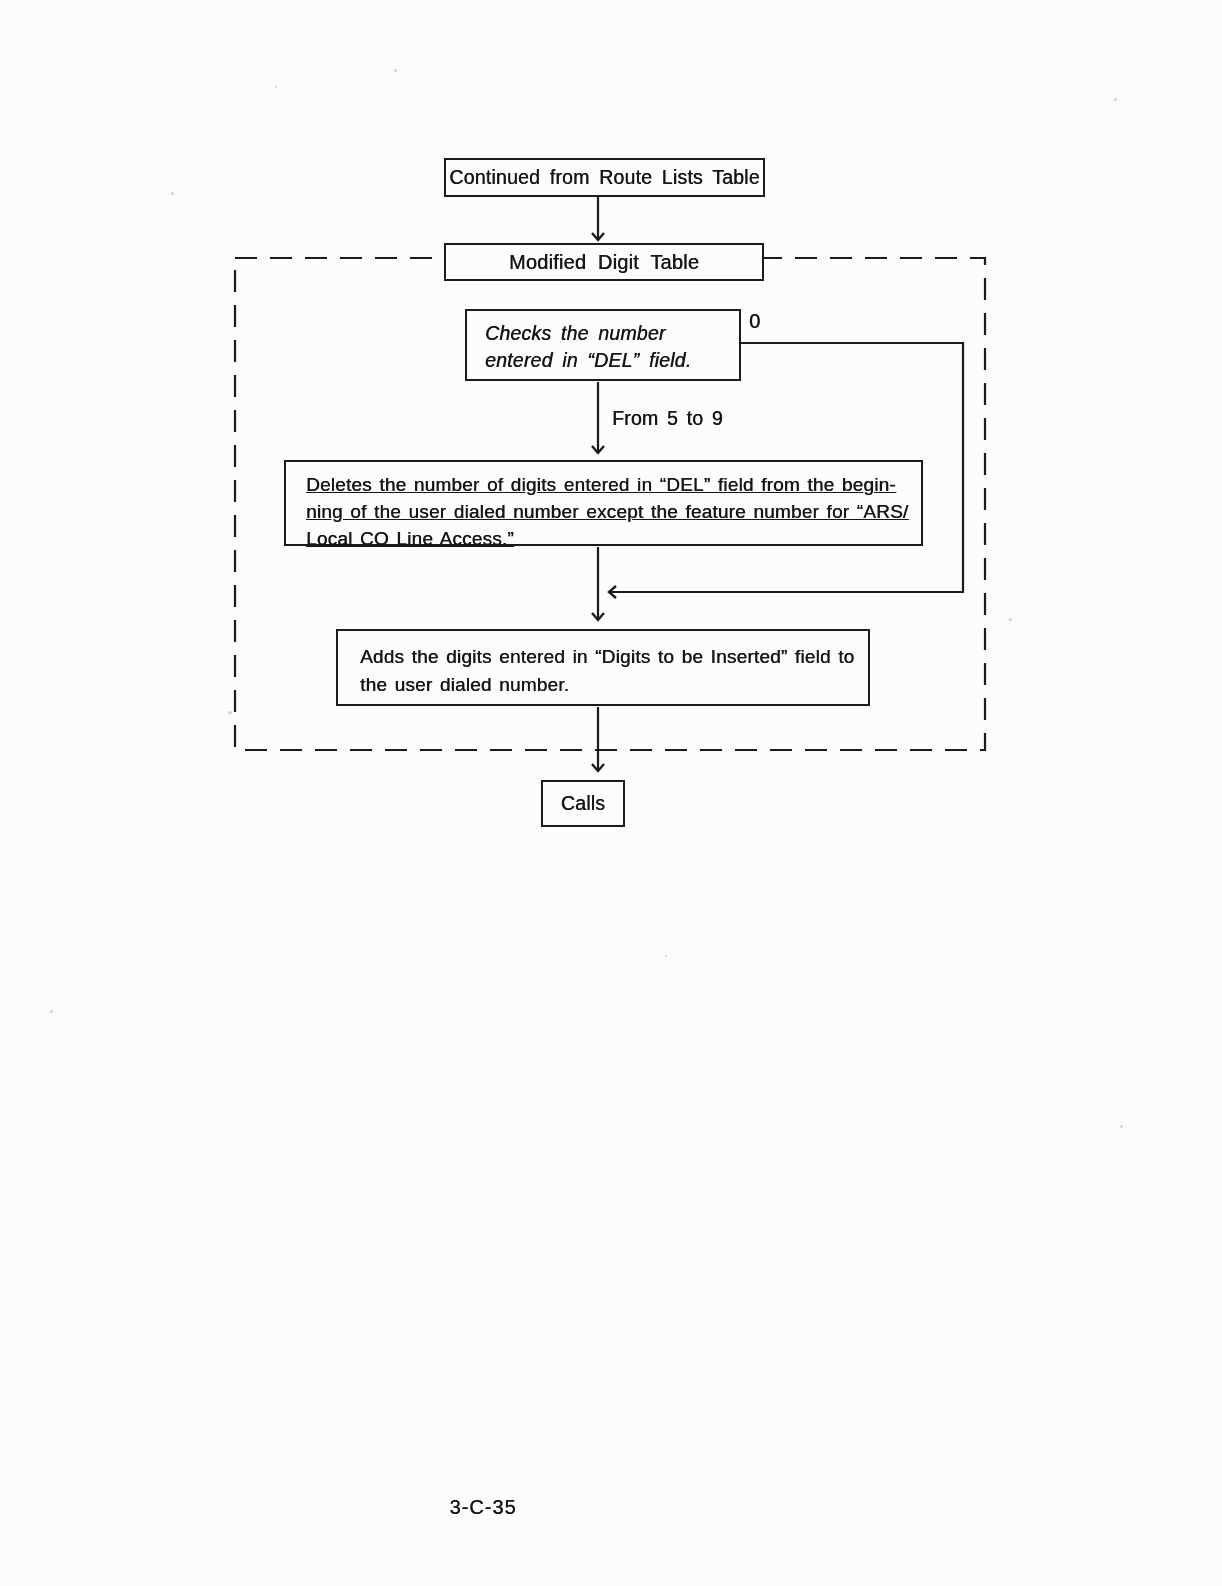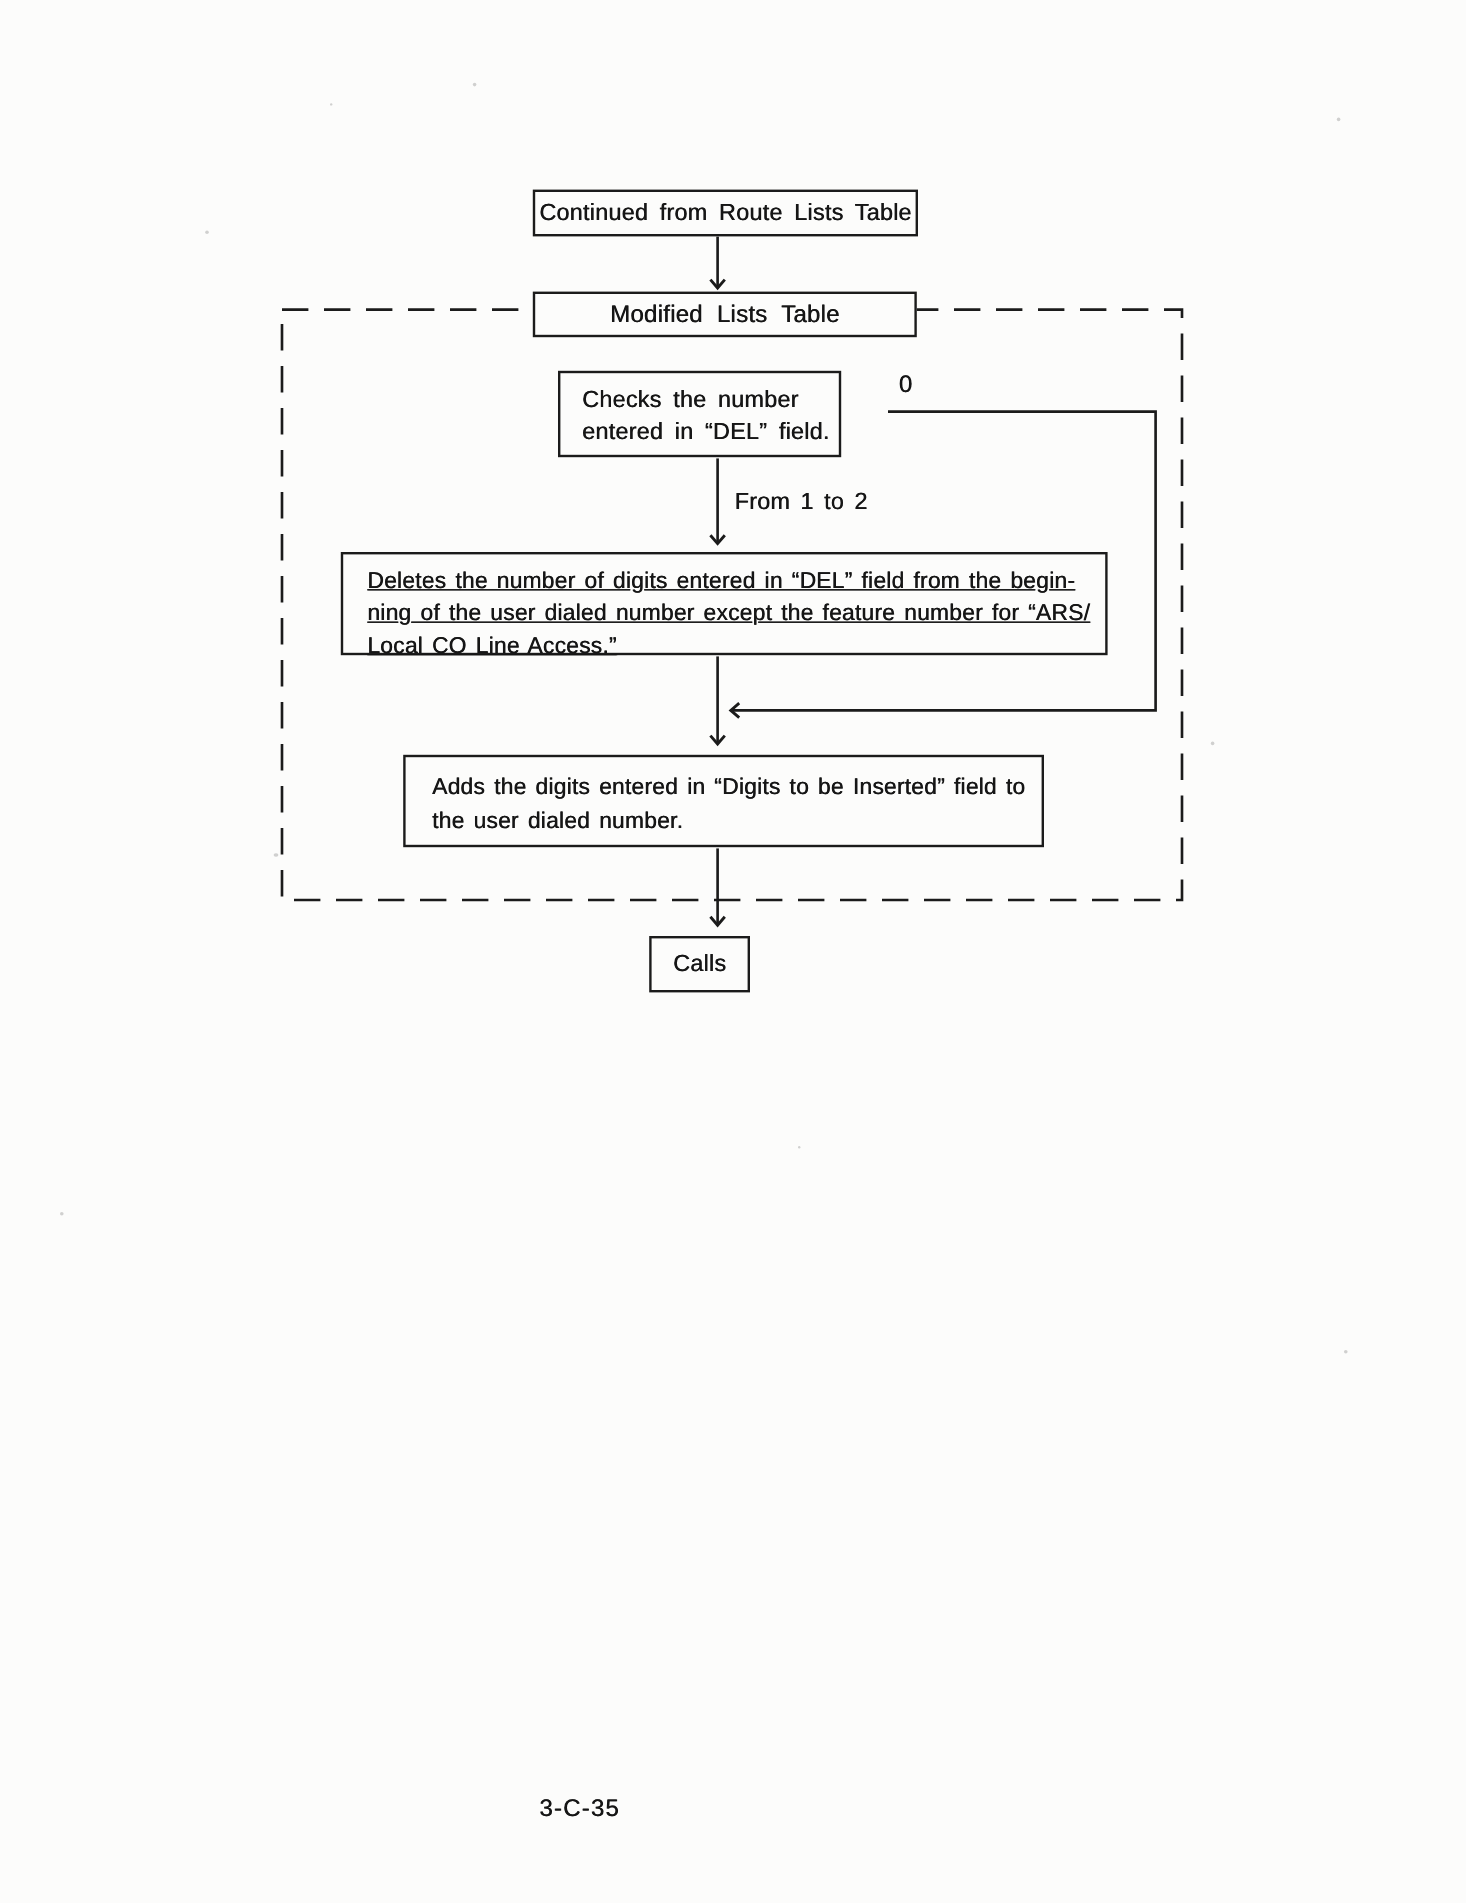--- a/index.html
+++ b/index.html
@@ -54,24 +54,24 @@
     <path class="ln" d="M598,382 V453" marker-end="url(#arr)"></path>
     <path class="ln" d="M598,547 V620" marker-end="url(#arr)"></path>
     <path class="ln" d="M598,707 V771" marker-end="url(#arr)"></path>
   </svg>
 
   <div class="bx center" style="left:444px; top:158px; width:321px; height:39px; font-size:19.5px; word-spacing:4px;">
     <span>Continued from Route Lists Table</span>
   </div>
 
   <div class="bx center" style="left:444px; top:243px; width:320px; height:38px; font-size:20px; word-spacing:6px;">
-    <span>Modified Lists Table</span>
+    <span>Modified Digit Table</span>
   </div>
 
-  <div class="bx" style="left:465px; top:309px; width:236px; height:72px; font-size:19.5px; word-spacing:4px; padding:9px 0 12px 18px; line-height:27px;">
+  <div class="bx" style="left:465px; top:309px; width:276px; height:72px; font-size:19.5px; word-spacing:4px; padding:9px 0 12px 18px; line-height:27px;font-style:italic;">
     <div class="line">Checks the number</div>
     <div class="line">entered in “DEL” field.</div>
   </div>
 
   <div class="bx" style="left:284px; top:460px; width:639px; height:86px; font-size:19px; word-spacing:2px; padding:9px 0 0 20px; line-height:27px;text-decoration:underline;">
     <div class="line">Deletes the number of digits entered in “DEL” field from the begin-</div>
     <div class="line">ning of the user dialed number except the feature number for “ARS/</div>
     <div class="line">Local CO Line Access.”</div>
   </div>
 
@@ -79,21 +79,21 @@
     <div class="line">Adds the digits entered in “Digits to be Inserted” field to</div>
     <div class="line">the user dialed number.</div>
   </div>
 
   <div class="bx center" style="left:541px; top:780px; width:84px; height:47px; font-size:19.5px;">
     <span>Calls</span>
   </div>
 
   <div class="lbl" style="left:749px; top:310px; font-size:20px;">0</div>
 
-  <div class="lbl" style="left:612px; top:407px; font-size:19.5px; word-spacing:3px;">From 1 to 2</div>
+  <div class="lbl" style="left:612px; top:407px; font-size:19.5px; word-spacing:3px;">From 5 to 9</div>
 
   <div class="footer">3-C-35</div>
 
   <div class="speck" style="left:394px; top:69px;  width:3px; height:3px;"></div>
   <div class="speck" style="left:171px; top:192px; width:3px; height:3px;"></div>
   <div class="speck" style="left:275px; top:86px;  width:2px; height:2px;"></div>
   <div class="speck" style="left:1114px; top:98px; width:3px; height:3px;"></div>
   <div class="speck" style="left:722px; top:531px; width:4px; height:2px;"></div>
   <div class="speck" style="left:228px; top:711px; width:4px; height:3px;"></div>
   <div class="speck" style="left:1009px; top:618px; width:3px; height:3px;"></div>

